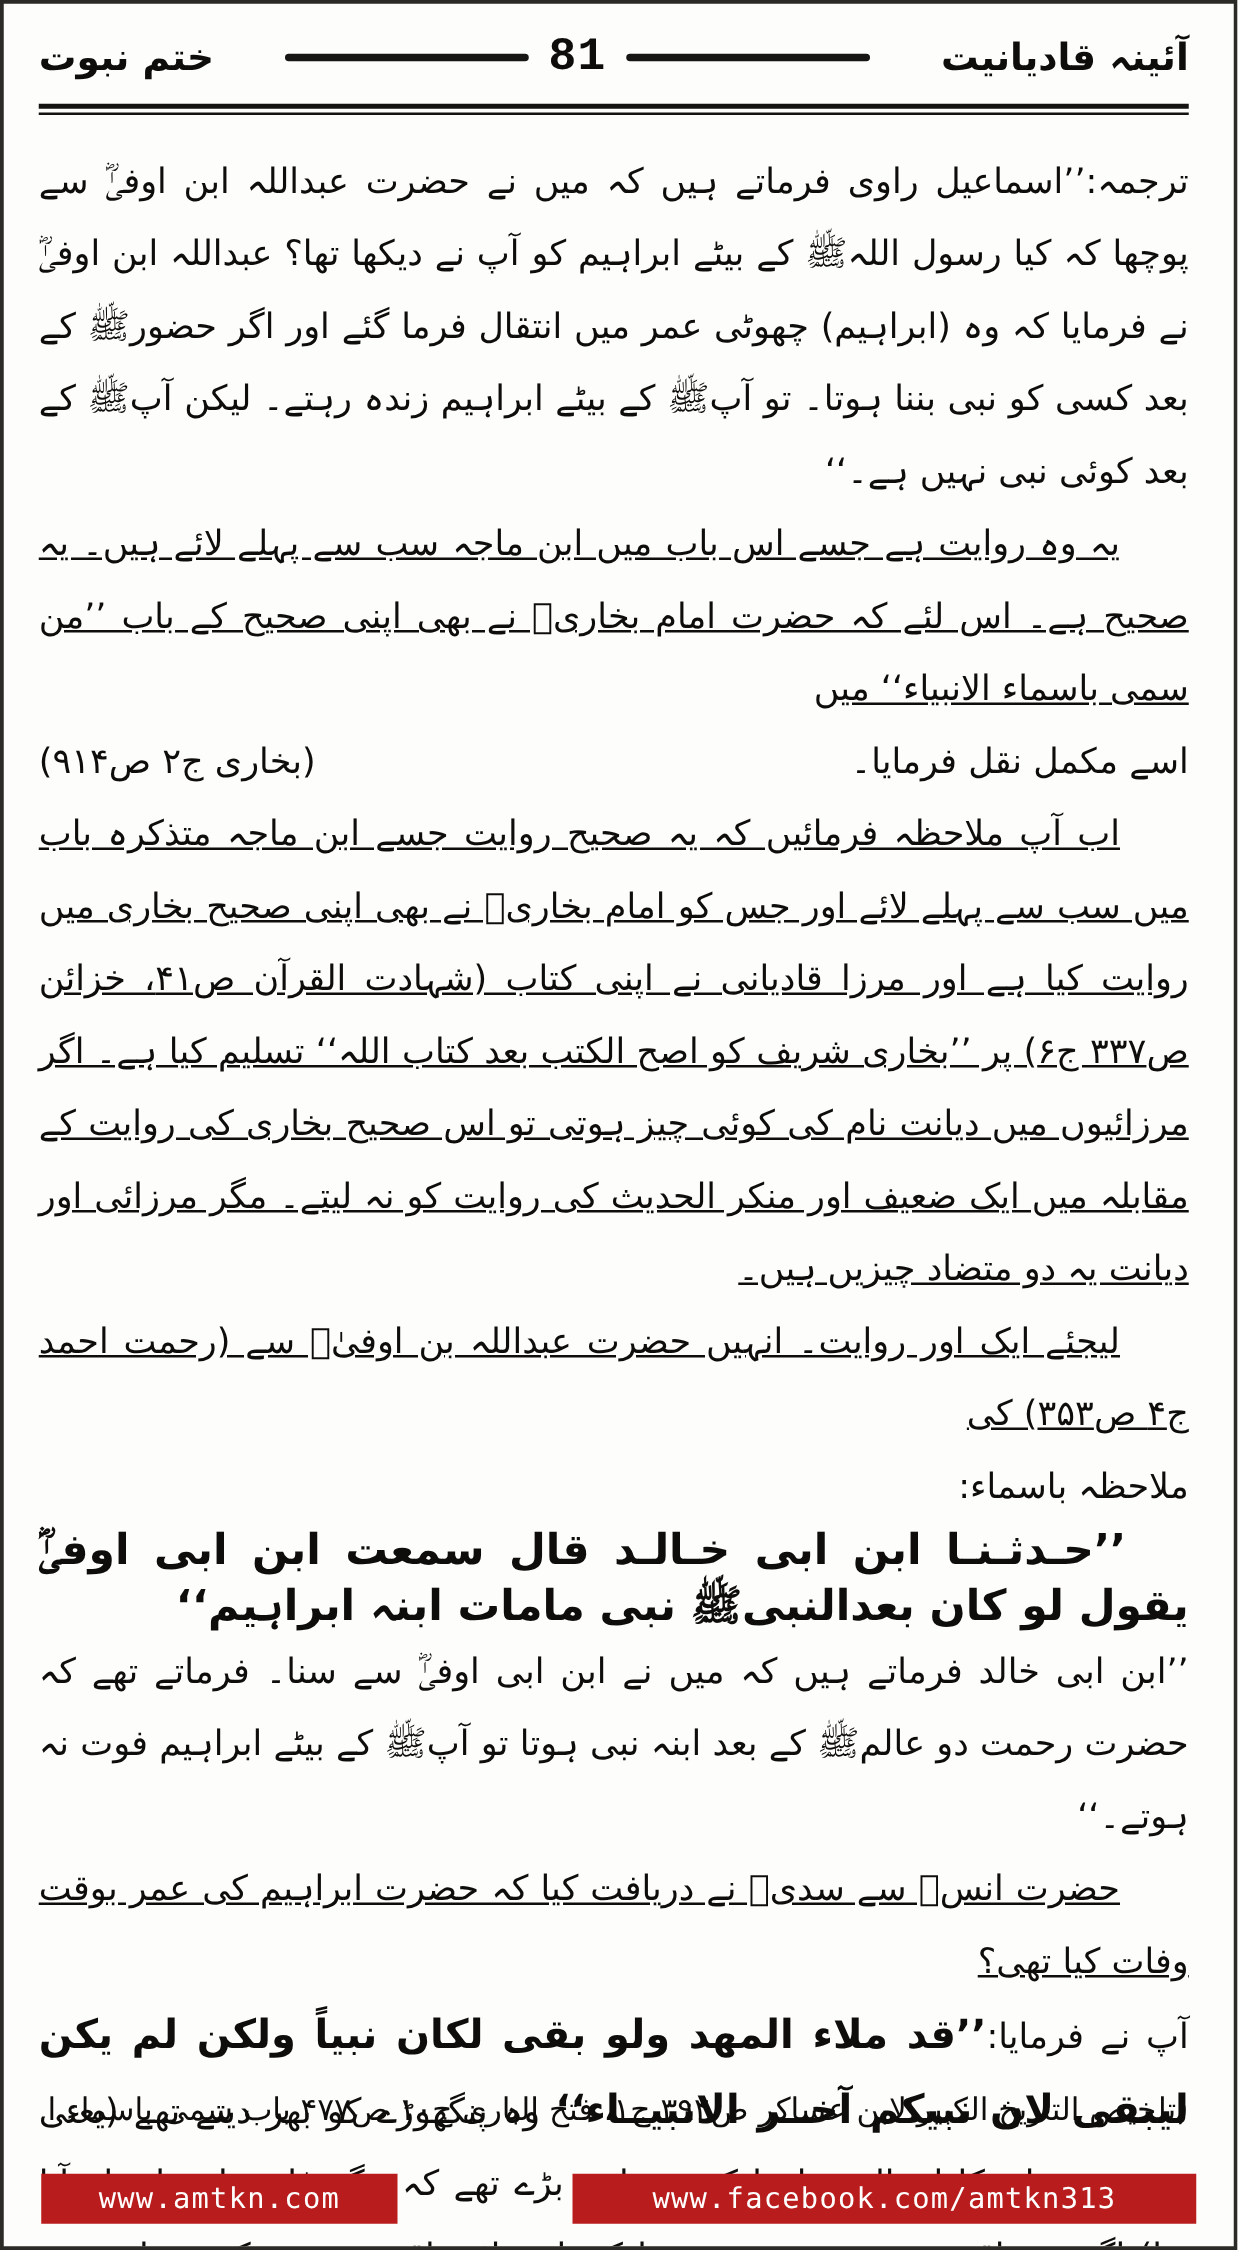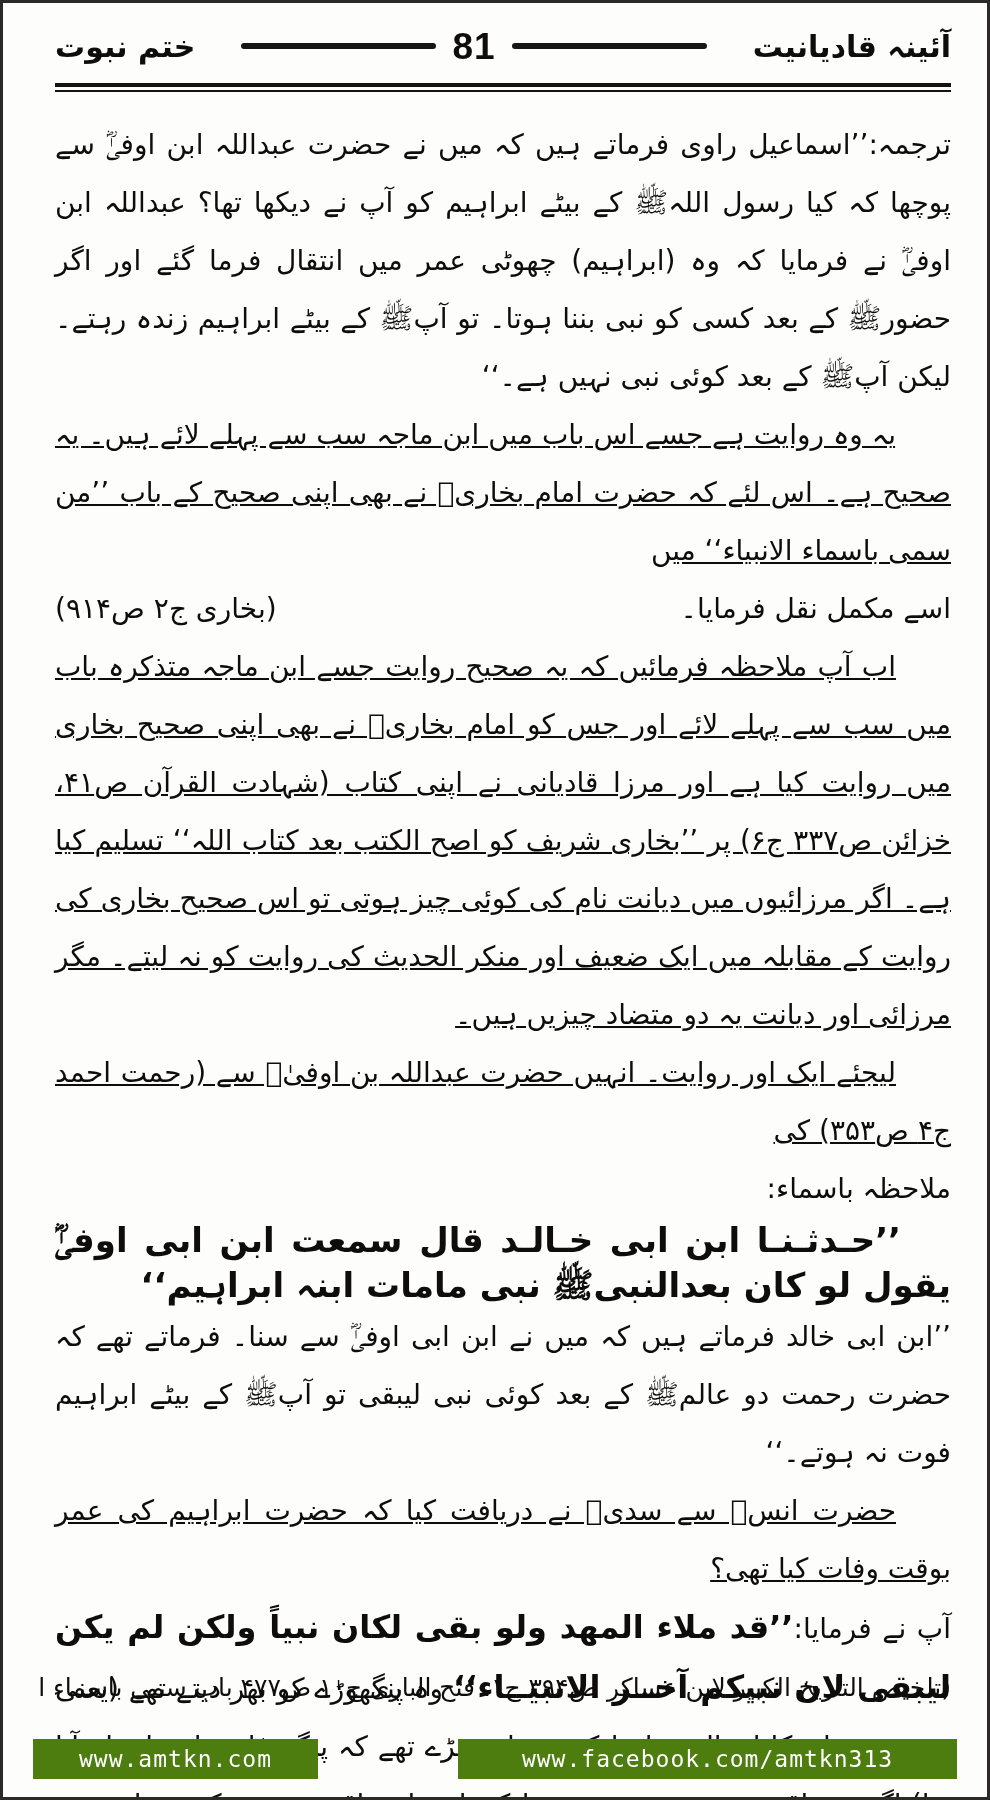--- a/index.html
+++ b/index.html
@@ -8,21 +8,21 @@
     background: #e9e8e4;
   }
   .page {
     width: 990px;
     height: 1800px;
     box-sizing: border-box;
     margin: 0 auto;
     background: #fdfdfb;
     border: 3px solid #2c2a26;
     position: relative;
-    padding: 14px 36px 0 52px;
+    padding: 14px 36px 0 28px;
     overflow: hidden;
     font-family: "DejaVu Sans", sans-serif;
     color: #0e0d0b;
   }
   
   .header-row {
     display: flex;
     align-items: center;
     justify-content: space-between;
     height: 58px;
@@ -42,21 +42,21 @@
     margin: 0 26px;
   }
   .dash {
     height: 6px;
     background: #171614;
     border-radius: 3px;
     flex: 1;
     max-width: 195px;
   }
   .page-number {
-    font-family: Liberation Sans, sans-serif;
+    font-family: Liberation Mono, monospace;
     font-size: 37px;
     font-weight: bold;
     letter-spacing: 1px;
     line-height: 1;
   }
   .double-rule {
     margin-top: 8px;
     height: 3px;
     border-top: 4px solid #141311;
     border-bottom: 2px solid #141311;
@@ -102,21 +102,21 @@
   .page-footer {
     position: absolute;
     left: 30px;
     right: 30px;
     bottom: 18px;
     display: flex;
     justify-content: space-between;
     align-items: center;
   }
   .bar {
-    background: #4d7c0f;
+    background: #b91c1c;
     color: #ffffff;
     font-family: "DejaVu Sans Mono", monospace;
     font-size: 23px;
     height: 40px;
     display: flex;
     align-items: center;
     justify-content: center;
     letter-spacing: 1px;
   }
   .bar-left  { width: 285px; }
@@ -152,21 +152,21 @@
     </div>
 
     <p class="para indent">اب آپ ملاحظہ فرمائیں کہ یہ صحیح روایت جسے ابن ماجہ متذکرہ باب میں سب سے پہلے لائے اور جس کو امام بخاریؒ نے بھی اپنی صحیح بخاری میں روایت کیا ہے اور مرزا قادیانی نے اپنی کتاب (شہادت القرآن ص۴۱، خزائن ص۳۳۷ ج۶) پر ’’بخاری شریف کو اصح الکتب بعد کتاب اللہ‘‘ تسلیم کیا ہے۔ اگر مرزائیوں میں دیانت نام کی کوئی چیز ہوتی تو اس صحیح بخاری کی روایت کے مقابلہ میں ایک ضعیف اور منکر الحدیث کی روایت کو نہ لیتے۔ مگر مرزائی اور دیانت یہ دو متضاد چیزیں ہیں۔</p>
 
     <p class="para indent">لیجئے ایک اور روایت۔ انہیں حضرت عبداللہ بن اوفیٰؓ سے (رحمت احمد ج۴ ص۳۵۳) کی</p>
 
     <p class="para">ملاحظہ باسماء:</p>
 
     <p class="para arabic-quote" lang="ar">’’حـدثـنـا ابن ابی خـالـد قال سمعت ابن ابی اوفیٰؓ یقول لو کان بعدالنبیﷺ نبی مامات ابنہ ابراہیم‘‘</p>
 
-    <p class="para">’’ابن ابی خالد فرماتے ہیں کہ میں نے ابن ابی اوفیٰؓ سے سنا۔ فرماتے تھے کہ حضرت رحمت دو عالمﷺ کے بعد کوئی نبی لیبقی تو آپﷺ کے بیٹے ابراہیم فوت نہ ہوتے۔‘‘</p>
+    <p class="para">’’ابن ابی خالد فرماتے ہیں کہ میں نے ابن ابی اوفیٰؓ سے سنا۔ فرماتے تھے کہ حضرت رحمت دو عالمﷺ کے بعد ابنہ نبی ہوتا تو آپﷺ کے بیٹے ابراہیم فوت نہ ہوتے۔‘‘</p>
 
     <p class="para indent">حضرت انسؓ سے سدیؒ نے دریافت کیا کہ حضرت ابراہیم کی عمر بوقت وفات کیا تھی؟</p>
 
     <p class="para"><span>آپ نے فرمایا:</span><span class="bold-inline" lang="ar">’’قد ملاء المهد ولو بقی لکان نبیاً ولکن لم یکن لیبقی لان نبیکم آخــر الانبیــاء‘‘</span><span> وہ پنگھوڑے کو بھر دیتے تھے (یعنی بچپن میں ان کا انتقال ہوا۔ لیکن وہ اتنے بڑے تھے کہ پنگھوڑا بھرا ہوا نظر آتا تھا) اگر وہ باقی رہتے تو نبی ہوتے۔ لیکن اس لئے باقی نہ رہے کہ تمہارے نبی آخری نبی ہیں۔</span></p>
 
   </main>
 
   <div class="footnote" dir="rtl" lang="ur">(تلخیص التاریخ الکبیر لابن عساکر ص۳۹۴ ج۱، فتح الباری ج۱۰ ص۴۷۷ باب سمی باسماء الانبیاء)</div>
 
   <footer class="page-footer">

